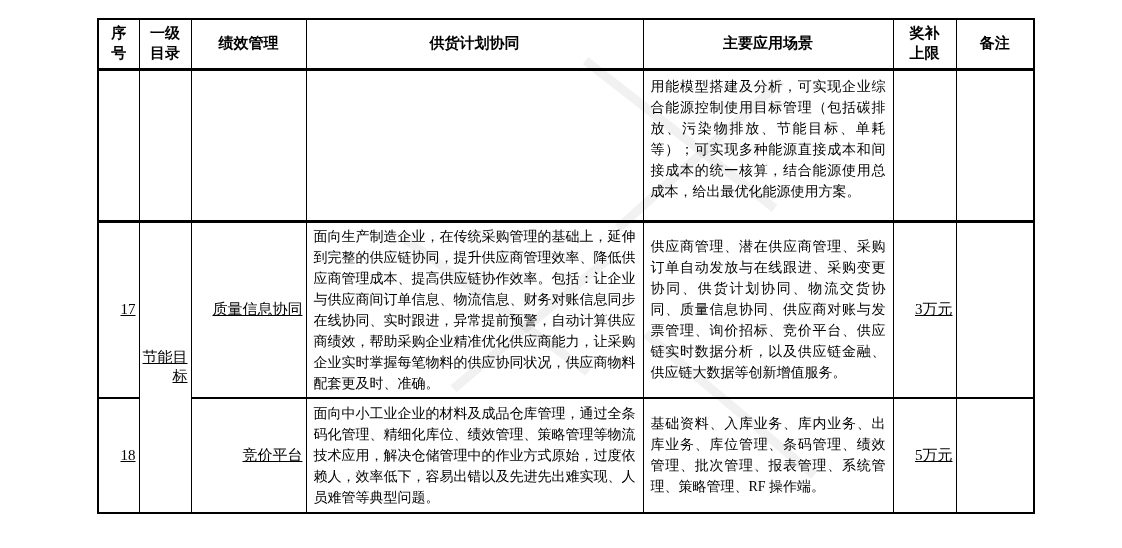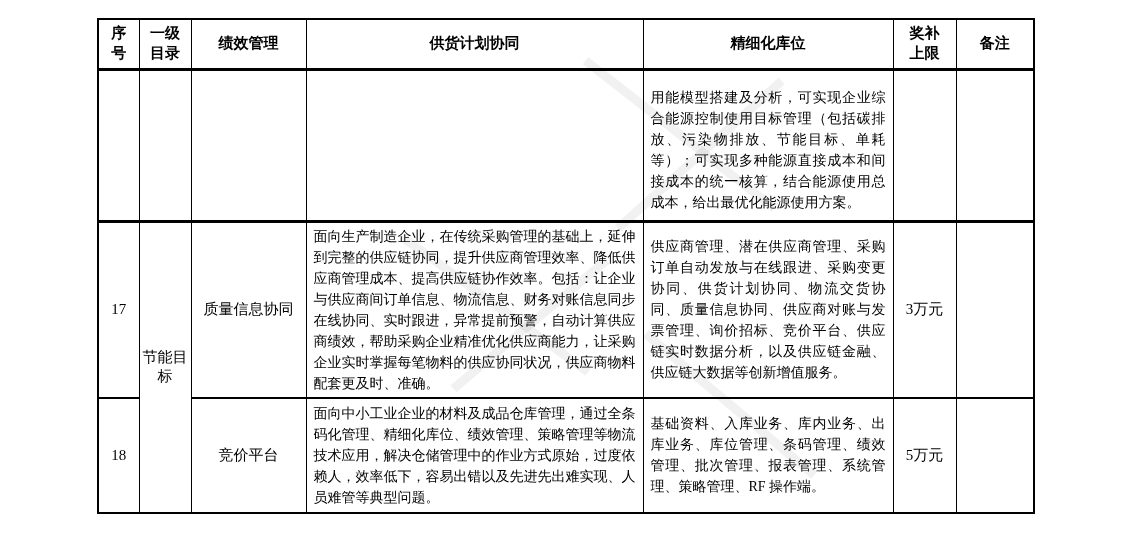--- a/index.html
+++ b/index.html
@@ -40,32 +40,33 @@
     white-space: pre-line;
     line-height: 1.3;
     padding: 2px 2px;
   }
   tr.header-row { height: 50px; }
   tr.sep > td { border-top: 3px solid #000; }
   tr.header-row > th { border-bottom: 3px solid #000; }
   tr.row18 > td { border-top: 2px solid #000; }
   td.center {
     font-size: 15px;
-    text-align: center;
+    text-align: right;
     vertical-align: middle;
     padding: 2px 3px;
+    text-decoration: underline;
   }
   td.text {
     font-size: 14px;
     line-height: 21px;
     text-align: justify;
     vertical-align: middle;
     padding: 3px 7px;
   }
-  td.vtop { vertical-align: top; padding-top: 16px; }
+  td.vtop { vertical-align: top; padding-top: 5px; }
 </style>
 </head>
 <body>
 
 <div class="canvas">
 
   <div class="wm" style="left:560px; top:130px; width:240px; height:9px; transform:rotate(38deg);"></div>
   <div class="wm" style="left:590px; top:150px; width:220px; height:9px; transform:rotate(-42deg);"></div>
   <div class="wm" style="left:380px; top:300px; width:230px; height:9px; transform:rotate(36deg);"></div>
   <div class="wm" style="left:430px; top:320px; width:200px; height:9px; transform:rotate(-40deg);"></div>
@@ -83,21 +84,21 @@
     </colgroup>
 
     <tbody>
         <tr class="header-row">
       <th>序
 号</th>
       <th>一级
 目录</th>
       <th>绩效管理</th>
       <th>供货计划协同</th>
-      <th>精细化库位</th>
+      <th>主要应用场景</th>
       <th>奖补
 上限</th>
       <th>备注</th>
     </tr>
 
     <tr style="height:152px">
       <td class="center"></td>
       <td class="center"></td>
       <td class="center"></td>
       <td class="text vtop"></td>

